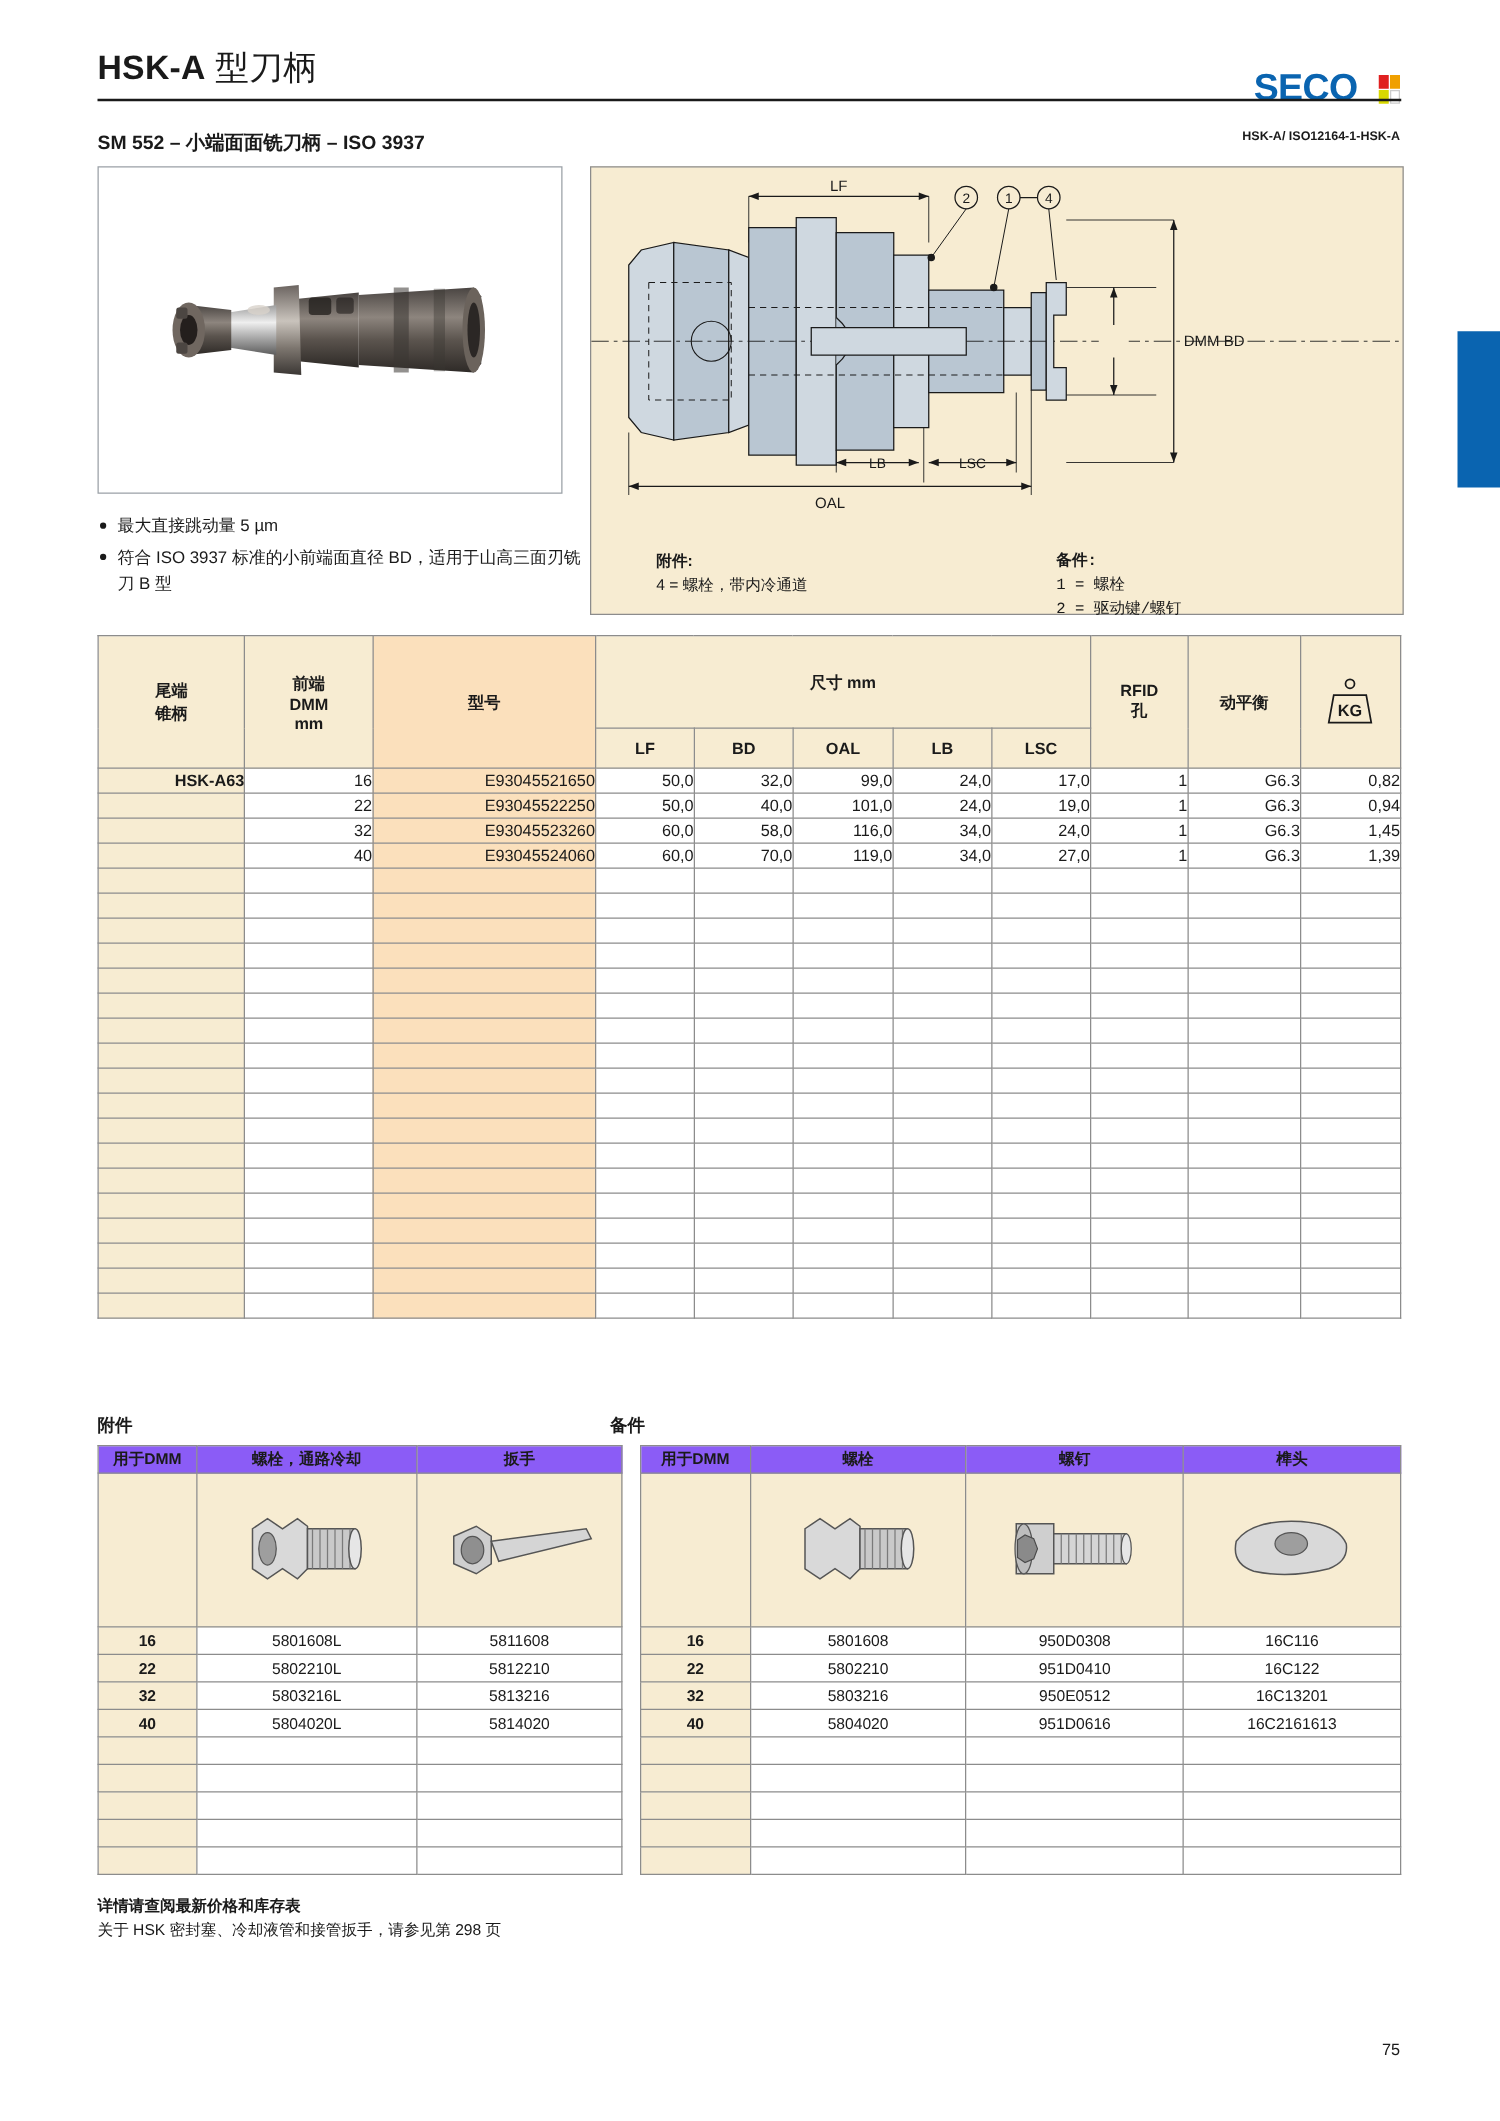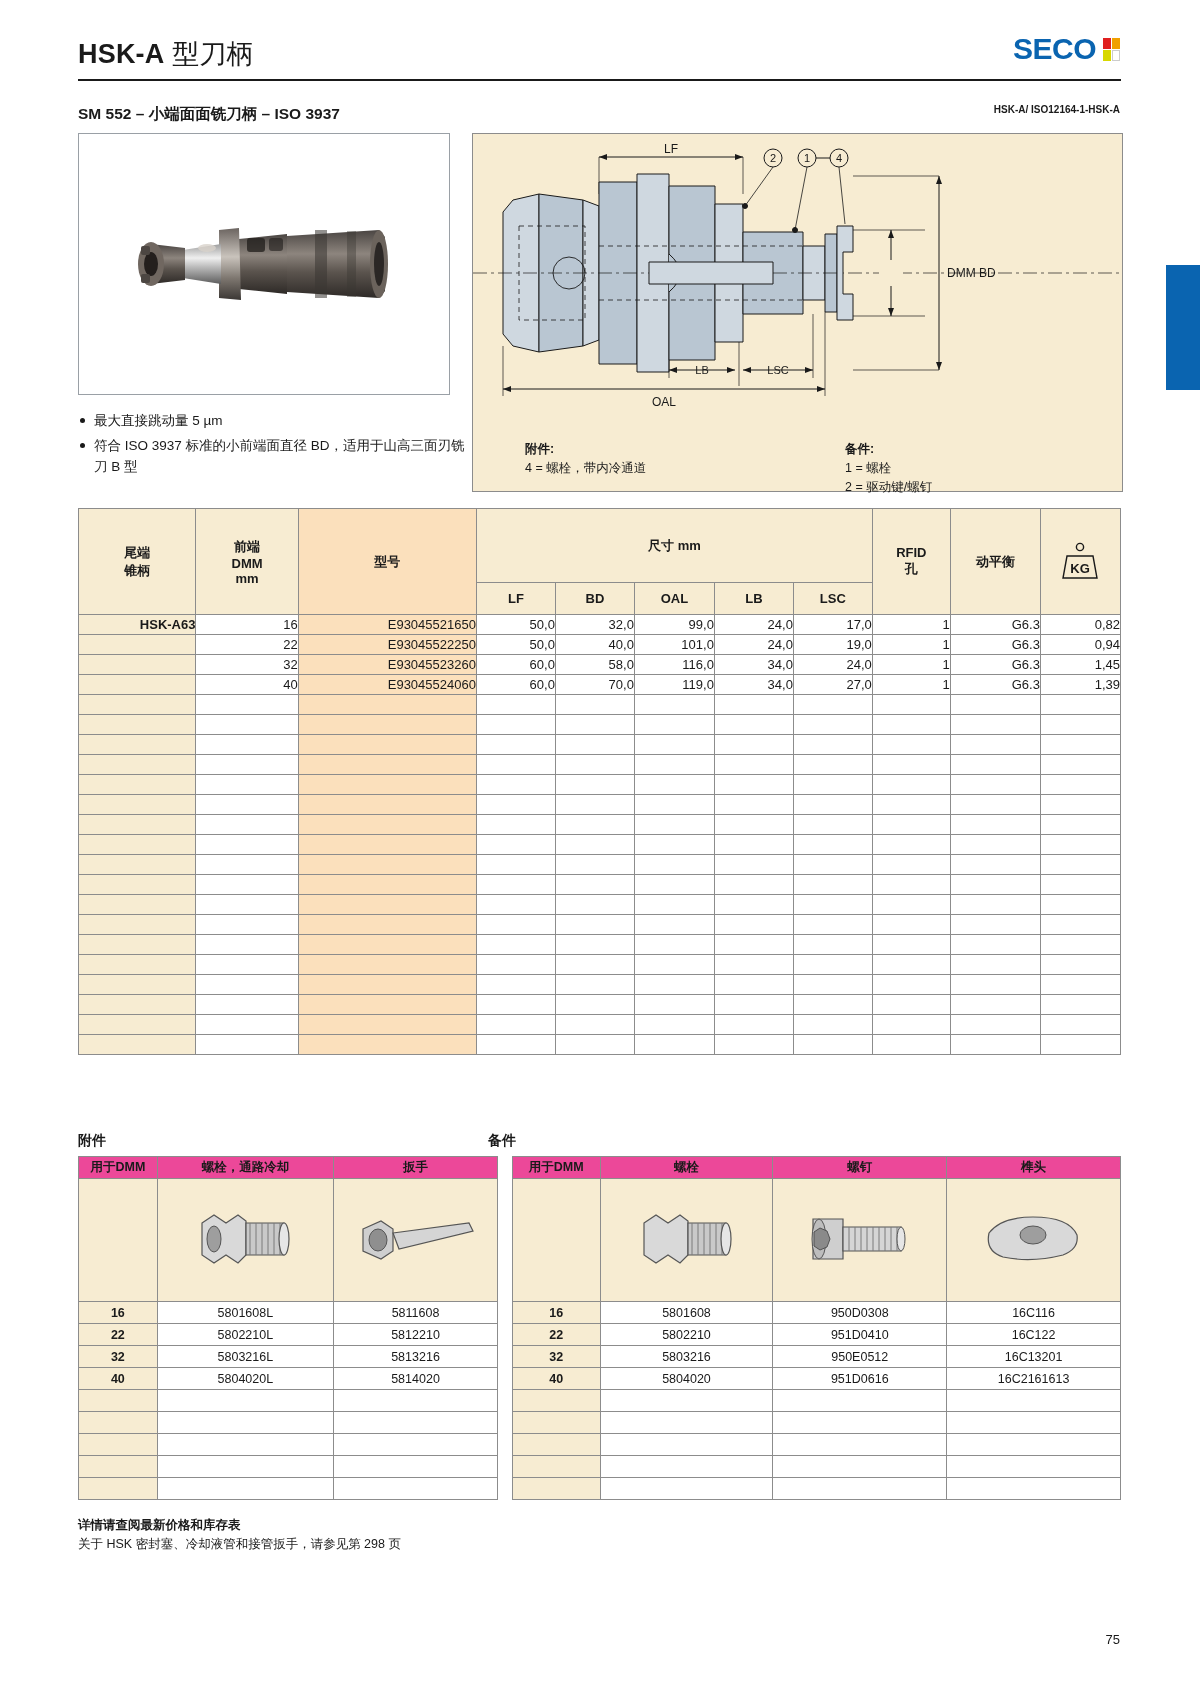--- a/index.html
+++ b/index.html
@@ -13,22 +13,22 @@
   }
   .page { position:absolute; left:0; top:0; width:1200px; height:1697px; }
 
   
   .hdr-title {
     position:absolute; left:78px; top:36px;
     font-size:27px; font-weight:bold; letter-spacing:0.2px;
   }
   .hdr-title .light { font-weight:normal; }
   .seco-logo {
-    position:absolute; right:80px; top:32px;
-    display:flex; align-items:center; gap:7px;justify-content:space-between;
+    position:absolute; right:80px; top:54px;
+    display:flex; align-items:center; gap:17px;justify-content:space-between;
   }
   .seco-logo .word {
     font-size:30px; font-weight:bold; color:#0a64b0; letter-spacing:-0.5px;
     font-family:"Liberation Sans", sans-serif;
   }
   .seco-logo .blocks { display:grid; grid-template-columns:8px 8px; grid-template-rows:11px 11px; gap:1px; }
   .b1{background:#e02020;} .b2{background:#f0a000;} .b3{background:#d8d800;} .b4{background:#ffffff;border:1px solid #ccc;box-sizing:border-box;}
 
   .hdr-rule { position:absolute; left:78px; top:79px; width:1043px; height:2px; background:#1a1a1a; }
 
@@ -58,21 +58,21 @@
     border-radius:50%; background:#1a1a1a;
   }
 
   
   .draw-box {
     position:absolute; left:472px; top:133px; width:649px; height:357px;
     border:1px solid #8c8c8c; background:#f7ecd2;
   }
   .draw-notes { position:absolute; font-size:12.5px; line-height:19px; }
   .notes-left { left:525px; top:440px; }
-  .notes-right { left:845px; top:440px; }
+  .notes-right { left:845px; top:440px;font-family:Liberation Mono, monospace; }
   .note-title { font-weight:bold; }
 
   
   .mtable {
     position:absolute; left:78px; top:508px; width:1043px;
     border-collapse:collapse; font-size:13px;
   }
   .mtable td, .mtable th {
     border:1px solid #8c8c8c; text-align:center; padding:0;
     height:19px;
@@ -86,21 +86,21 @@
   .mtable .cell-white { background:#ffffff; }
   .kg-icon { display:block; margin:0 auto; }
 
   
   .sec-label { position:absolute; font-size:14px; font-weight:bold;font-family:Liberation Mono, monospace; }
   .acc-label { left:78px; top:1132px; }
   .spare-label { left:488px; top:1132px; }
 
   .btable { position:absolute; border-collapse:collapse; font-size:12.5px; }
   .btable td, .btable th { border:1px solid #8c8c8c; text-align:center; height:21px; padding:0; }
-  .btable th { background:#ec4899; font-weight:bold; font-size:12.5px; }
+  .btable th { background:#8b5cf6; font-weight:bold; font-size:12.5px; }
   .btable .imgrow td { height:122px; background:#f7ecd2; vertical-align:middle; }
   .btable .dmm { background:#f7ecd2; font-weight:bold; }
   .btable .val { background:#ffffff; }
   .btable .blank td { height:21px; background:#f7ecd2; }
   .btable .blank td.val { background:#ffffff; }
 
   .acc-table { left:78px; top:1156px; width:420px; }
   .spare-table { left:512px; top:1156px; width:609px; }
 
   .footnotes { position:absolute; left:78px; top:1516px; font-size:12.5px; line-height:19px; font-weight:bold; }

